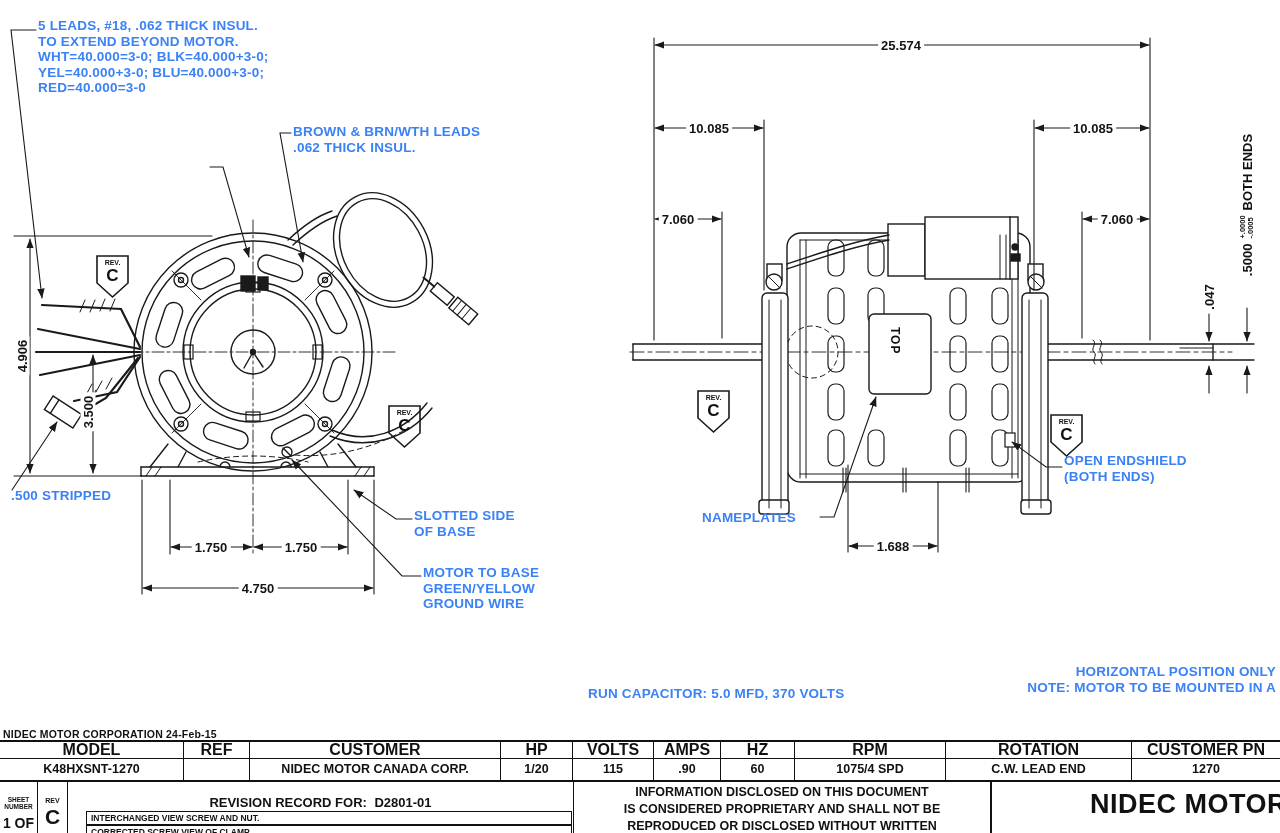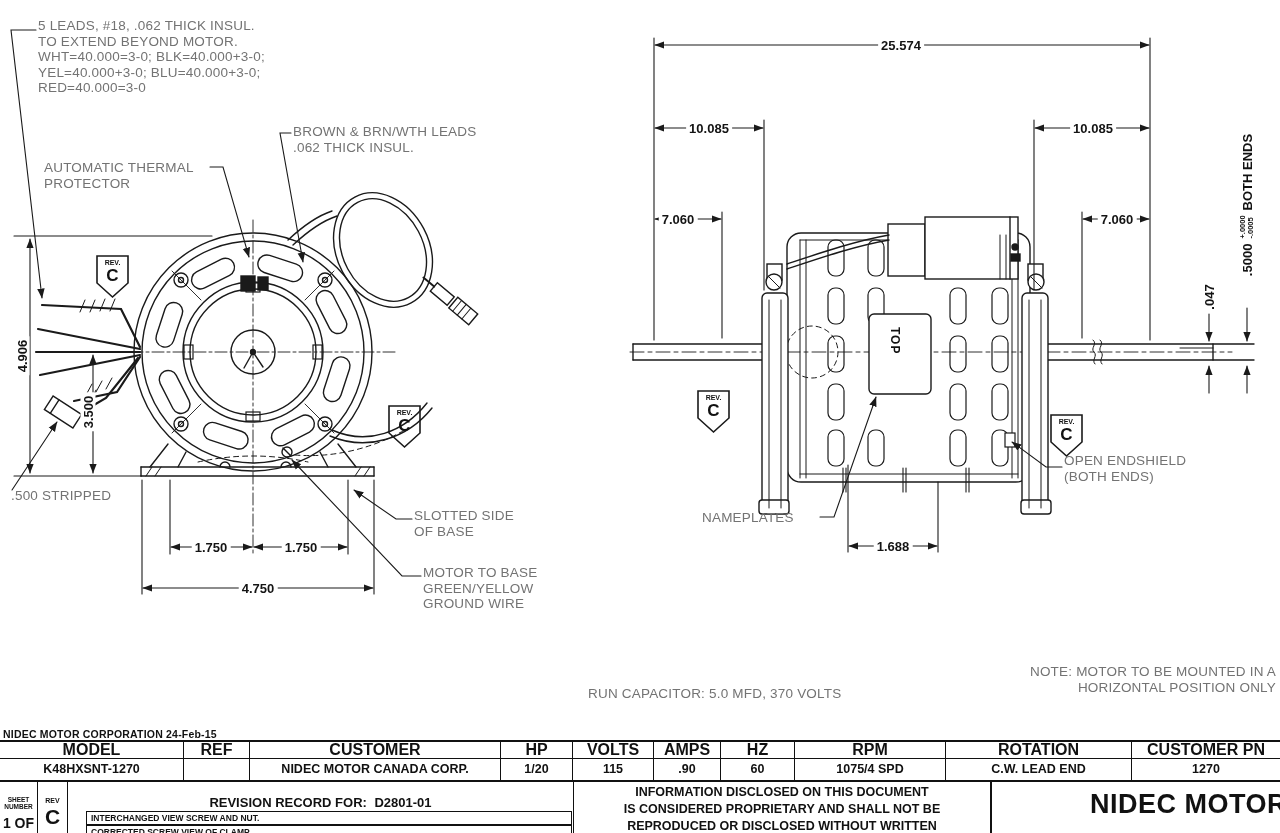--- a/index.html
+++ b/index.html
@@ -1,20 +1,20 @@
 <!DOCTYPE html>
 <html><head>
 <meta charset="utf-8">
 <style>
   html,body{margin:0;padding:0;background:#fff;}
   .canvas{position:relative;width:1280px;height:833px;background:#fff;overflow:hidden;
           font-family:"Liberation Sans",sans-serif;color:#111;}
   svg.art{position:absolute;left:0;top:0;z-index:1;}
-  .lbl{position:absolute;z-index:2;font-weight:400;font-size:13.5px;line-height:15.5px;
-       white-space:nowrap;color:#737373;letter-spacing:.2px;}
+  .lbl{position:absolute;z-index:2;font-weight:700;font-size:13.5px;line-height:15.5px;
+       white-space:nowrap;color:#3b82f6;letter-spacing:.2px;}
   .dim{position:absolute;z-index:2;font-weight:700;font-size:13px;color:#141414;background:#fff;
        padding:0 3px;transform:translate(-50%,-50%);white-space:nowrap;}
   .vdim{position:absolute;z-index:2;font-weight:700;font-size:13px;color:#141414;background:#fff;
        padding:0 3px;transform:translate(-50%,-50%) rotate(-90deg);white-space:nowrap;}
   .shield-rev{position:absolute;z-index:2;width:31px;text-align:center;font-size:7px;font-weight:700;}
   .shield-c{position:absolute;z-index:2;width:31px;text-align:center;font-size:17px;font-weight:700;line-height:17px;}
   .toplbl{position:absolute;z-index:2;font-weight:700;font-size:12px;letter-spacing:1px;
        writing-mode:vertical-rl;}
   .tolblock{position:absolute;z-index:2;transform:translate(-50%,-50%) rotate(-90deg);
        display:flex;align-items:center;gap:5px;background:#fff;padding:0 3px;font-weight:700;white-space:nowrap;}
@@ -330,24 +330,20 @@
 </svg>
 
 <div class="lbl" style="left:38px;top:18px;">
   <div>5 LEADS, #18, .062 THICK INSUL.</div>
   <div>TO EXTEND BEYOND MOTOR.</div>
   <div>WHT=40.000=3-0; BLK=40.000+3-0;</div>
   <div>YEL=40.000+3-0; BLU=40.000+3-0;</div>
   <div>RED=40.000=3-0</div>
 </div>
 
-<div class="lbl" style="left:44px;top:160px;">
-  <div>AUTOMATIC THERMAL</div>
-  <div>PROTECTOR</div>
-</div>
 
 <div class="lbl" style="left:293px;top:124px;">
   <div>BROWN &amp; BRN/WTH LEADS</div>
   <div>.062 THICK INSUL.</div>
 </div>
 
 <div class="lbl" style="left:11px;top:488px;">.500 STRIPPED</div>
 
 <div class="lbl" style="left:414px;top:508px;">
   <div>SLOTTED SIDE</div>
@@ -365,22 +361,22 @@
 <div class="lbl" style="left:1064px;top:453px;">
   <div>OPEN ENDSHIELD</div>
   <div>(BOTH ENDS)</div>
 </div>
 
 <div class="toplbl" style="left:888px;top:327px;">TOP</div>
 
 <div class="lbl" style="left:588px;top:686px;">RUN CAPACITOR: 5.0 MFD, 370 VOLTS</div>
 
 <div class="lbl" style="left:920px;top:664px;width:356px;text-align:right;">
+  <div>HORIZONTAL POSITION ONLY</div>
   <div>NOTE: MOTOR TO BE MOUNTED IN A</div>
-  <div>HORIZONTAL POSITION ONLY</div>
 </div>
 
 <div class="vdim" style="left:22px;top:356px;">4.906</div>
 <div class="vdim" style="left:88px;top:412px;">3.500</div>
 <div class="dim" style="left:211px;top:547px;">1.750</div>
 <div class="dim" style="left:301px;top:547px;">1.750</div>
 <div class="dim" style="left:258px;top:588px;">4.750</div>
 <div class="dim" style="left:901px;top:45px;">25.574</div>
 <div class="dim" style="left:709px;top:128px;">10.085</div>
 <div class="dim" style="left:1093px;top:128px;">10.085</div>

